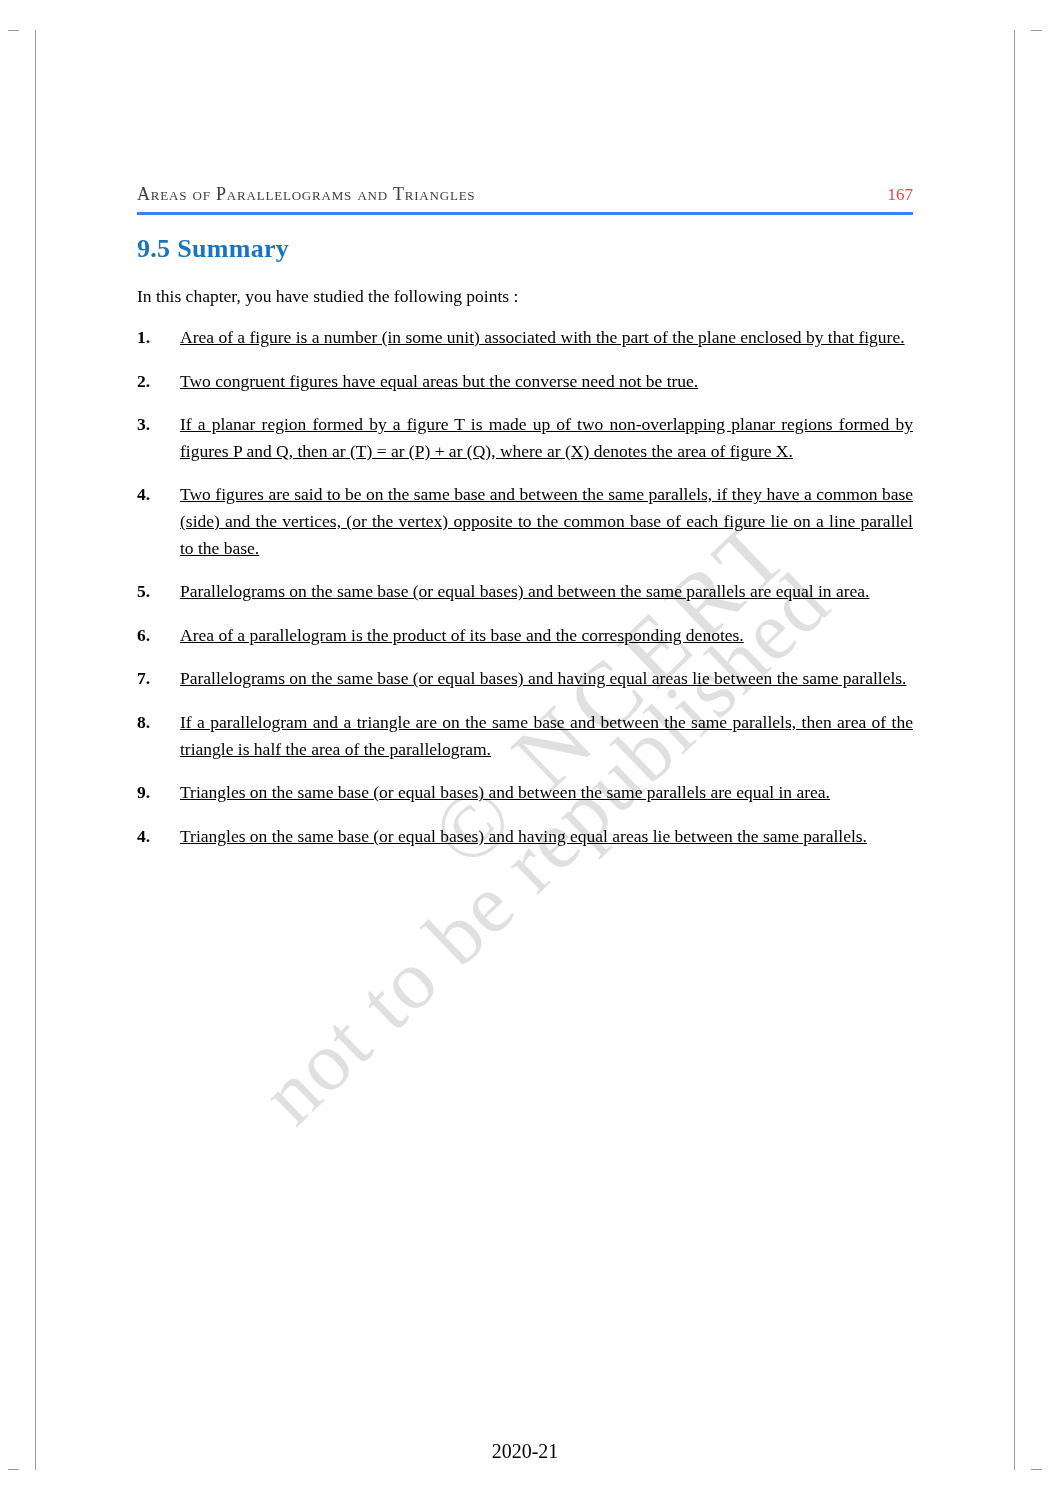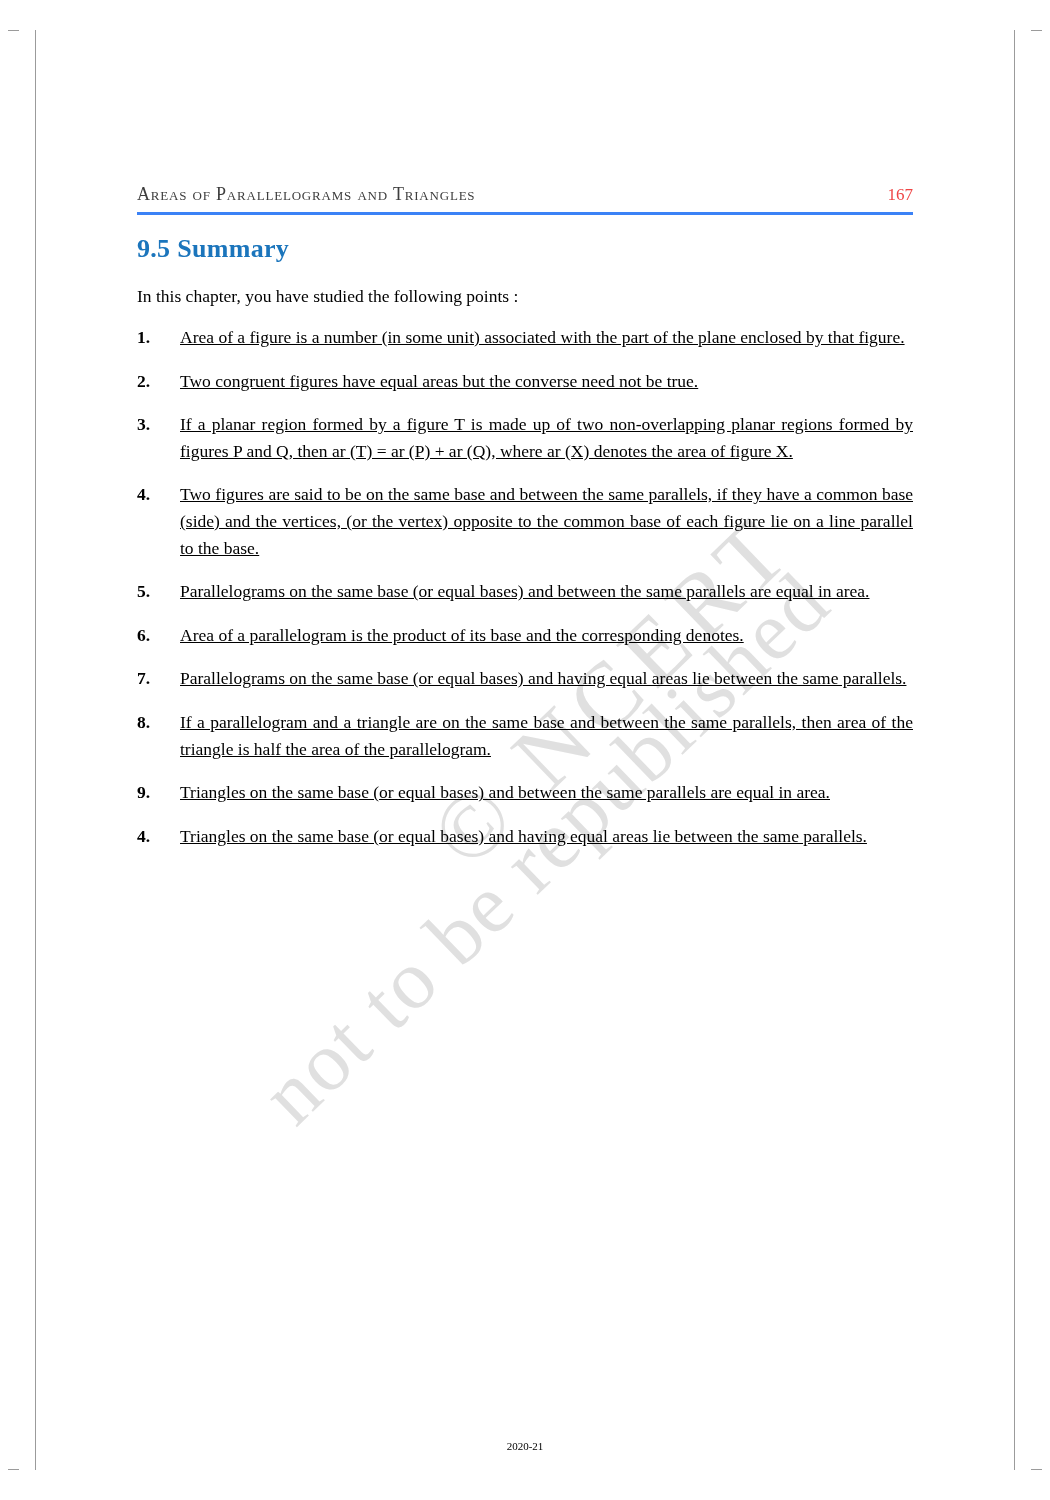--- a/index.html
+++ b/index.html
@@ -50,21 +50,21 @@
 
   .intro { margin-top: 22px; font-size: 17.5px; }
 
   .points { margin-top: 4px; }
   .point { display: flex; margin-top: 17px; font-size: 17.5px; line-height: 1.52; }
   .point .num { font-weight: bold; flex: 0 0 43px; }
   .point .txt { flex: 1; text-align: justify; text-decoration: underline; }
 
   .page-footer {
     position: absolute; left: 0; right: 0; top: 1440px; z-index: 2;
-    text-align: center; font-size: 11px; color: #000;
+    text-align: center; font-size: 20px; color: #000;
   }
 </style>
 </head>
 <body>
 
 <div class="crop-v left"></div>
 <div class="crop-v right"></div>
 <div class="crop-tick tick-tl"></div>
 <div class="crop-tick tick-tr"></div>
 <div class="crop-tick tick-bl"></div>

